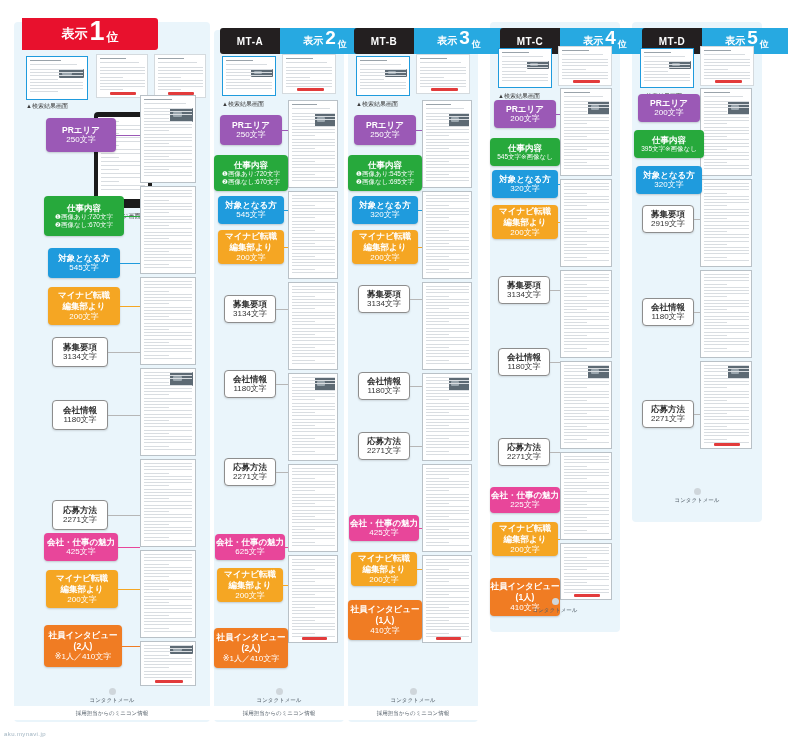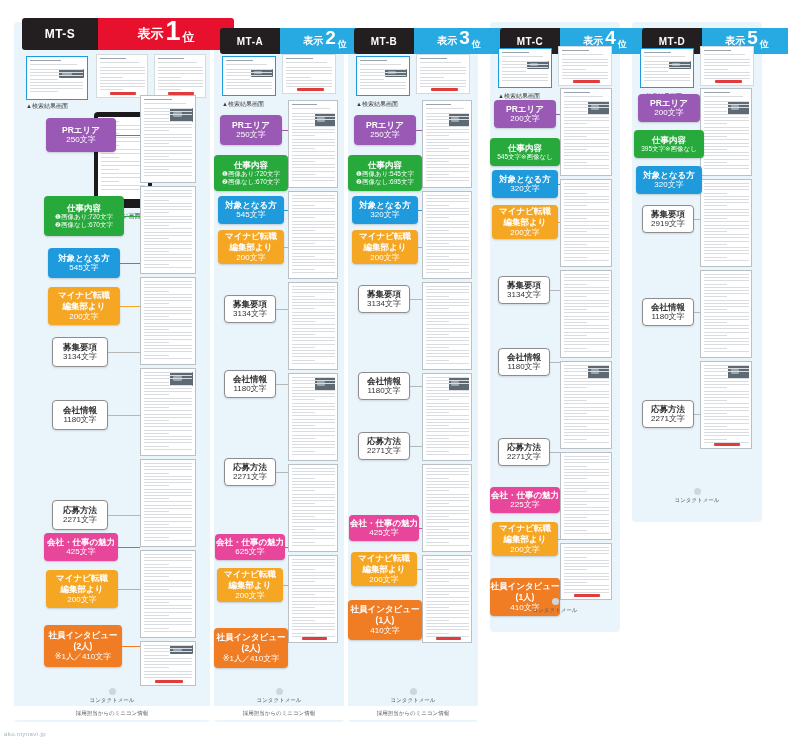--- a/index.html
+++ b/index.html
@@ -108,21 +108,20 @@
 </head>
 <body>
 
 <div id="stage">
     <div class="col" style="left: 14px; top: 22px; width: 196px; height: 700px;"></div>
     <div class="col" style="left: 214px; top: 30px; width: 130px; height: 692px;"></div>
     <div class="col" style="left: 348px; top: 30px; width: 130px; height: 692px;"></div>
     <div class="col" style="left: 490px; top: 22px; width: 130px; height: 610px;"></div>
     <div class="col" style="left: 632px; top: 22px; width: 130px; height: 500px;"></div>
     <div class="hdr big" style="left: 22px; top: 18px;">
-      <div class="code">MT-S</div>
       <div class="rank" style="background: rgb(232, 17, 45);">
         <span class="w">表示</span>
         <span class="n">1</span>
         <span class="u">位</span>
       </div>
     </div>
     <div class="hdr sm" style="left: 220px; top: 28px;">
       <div class="code">MT-A</div>
       <div class="rank" style="background: rgb(39, 169, 225);">
         <span class="w">表示</span>

